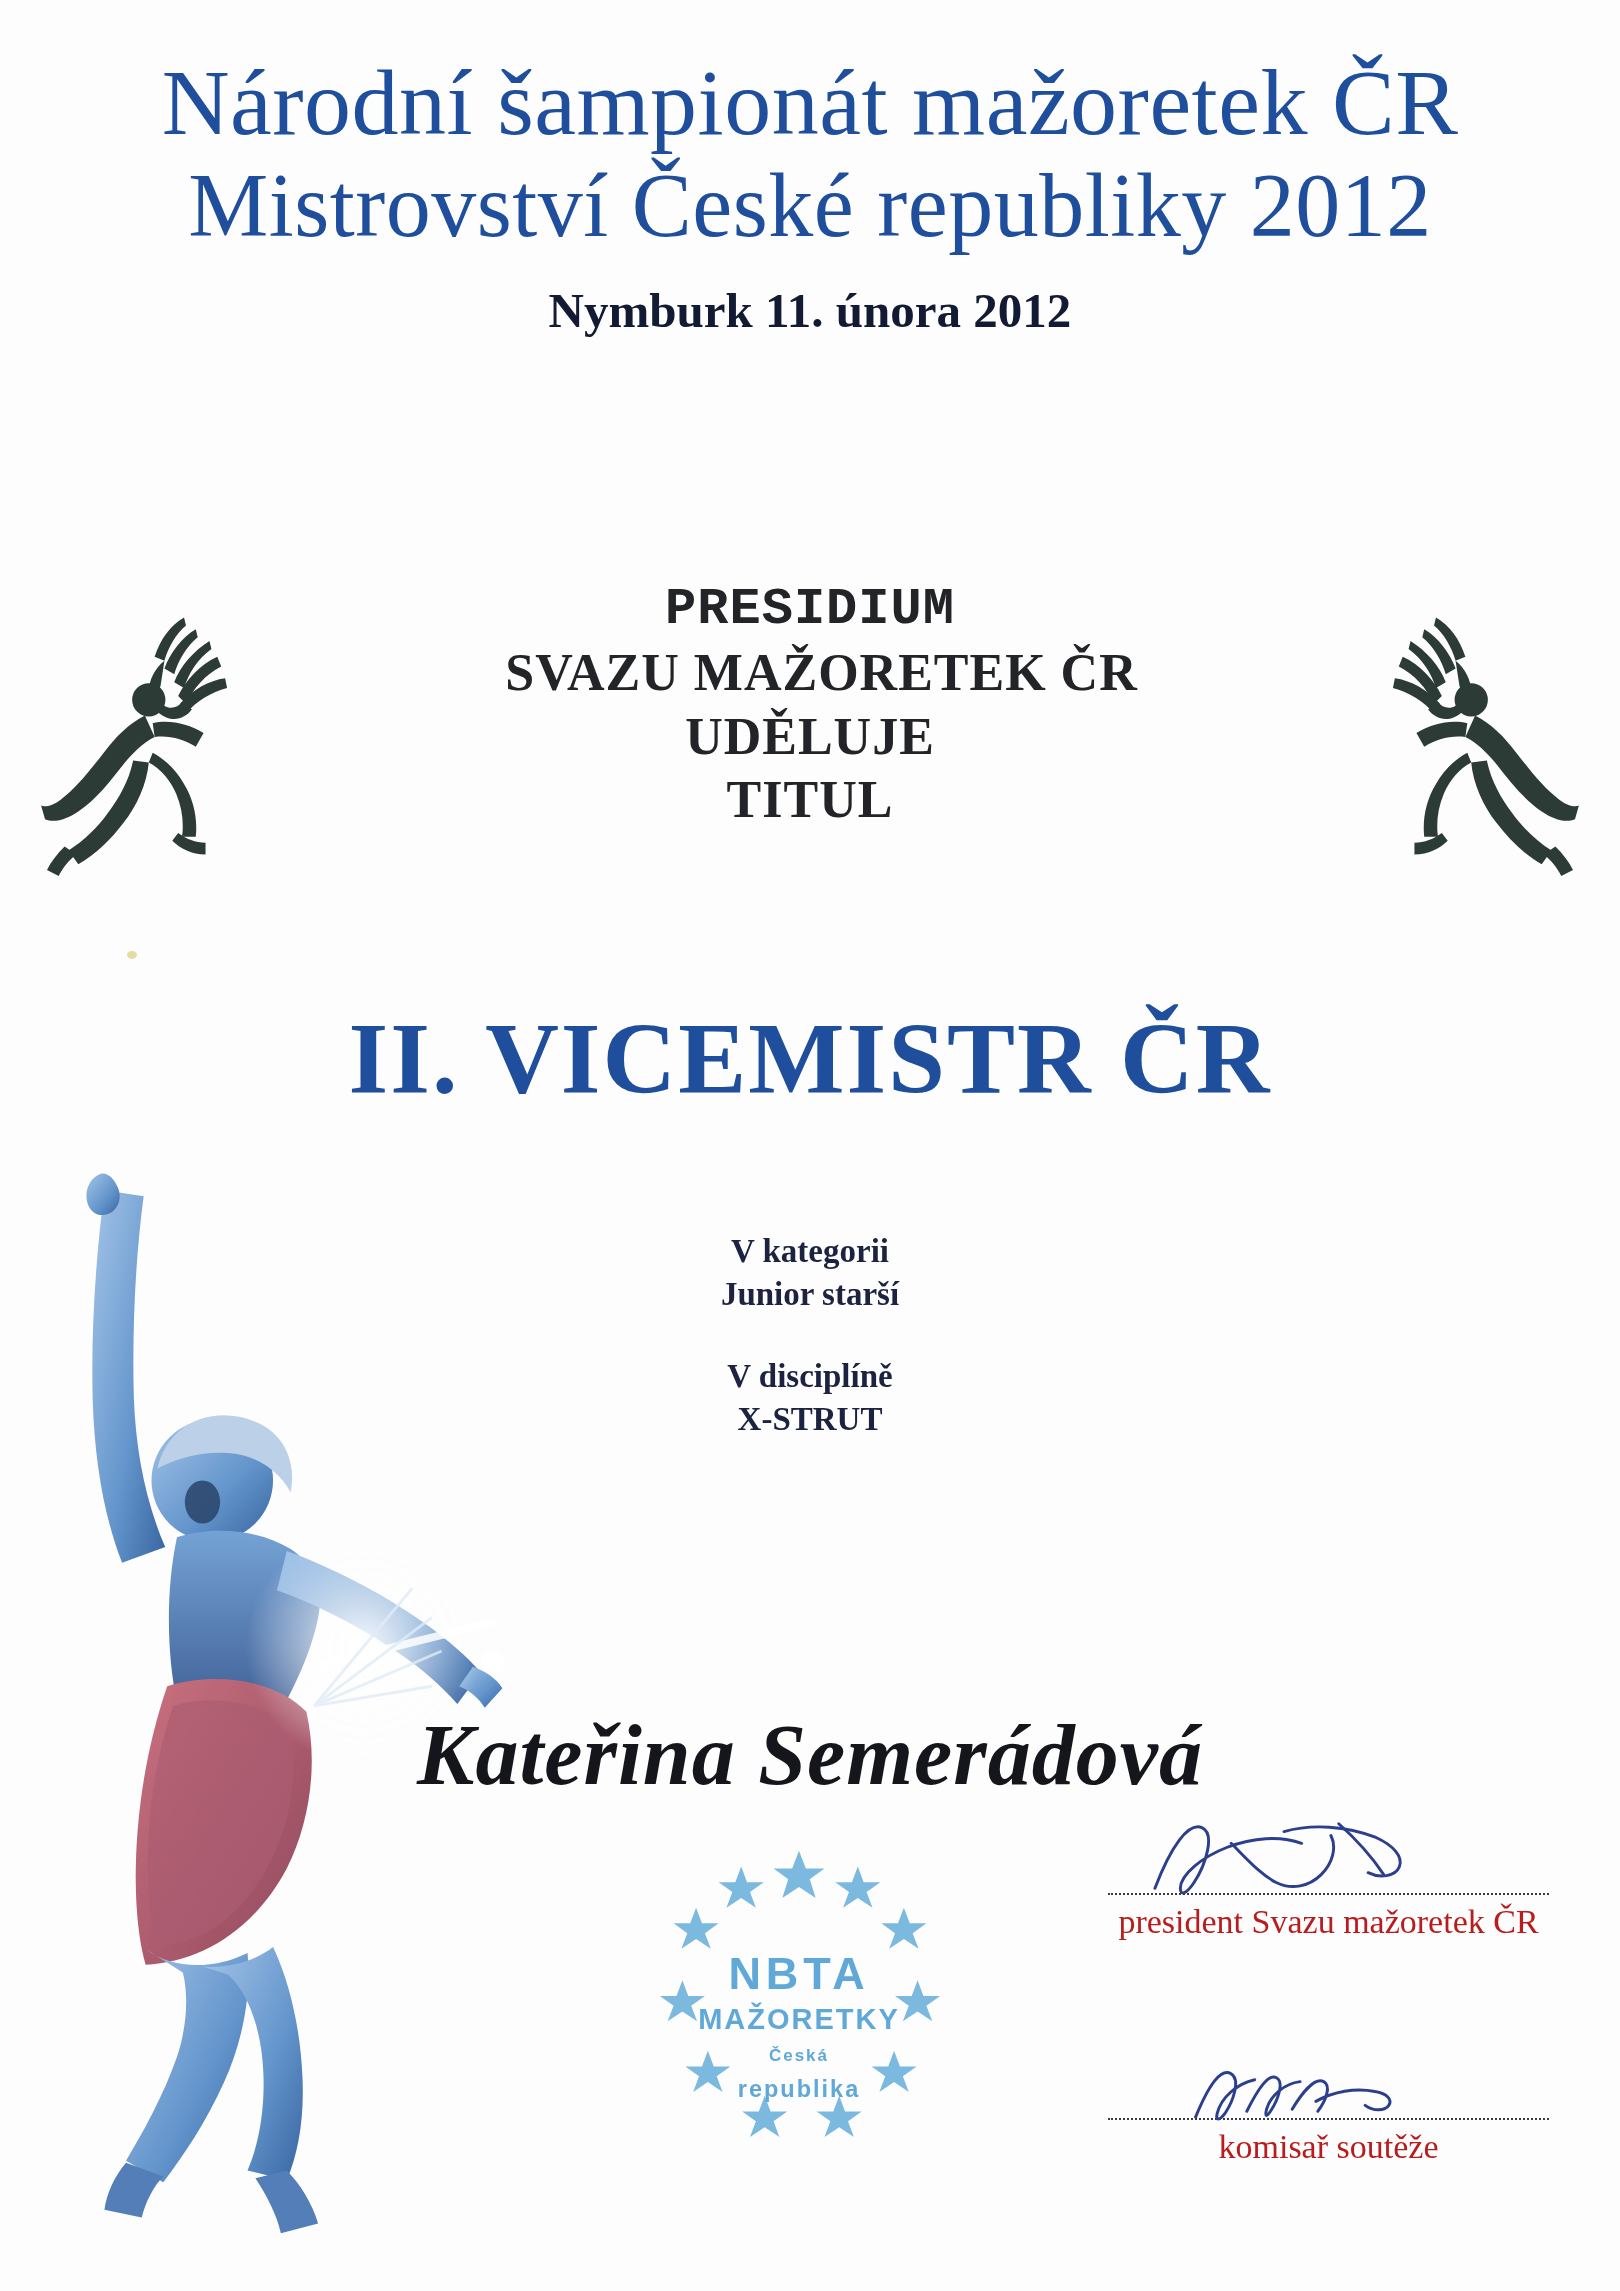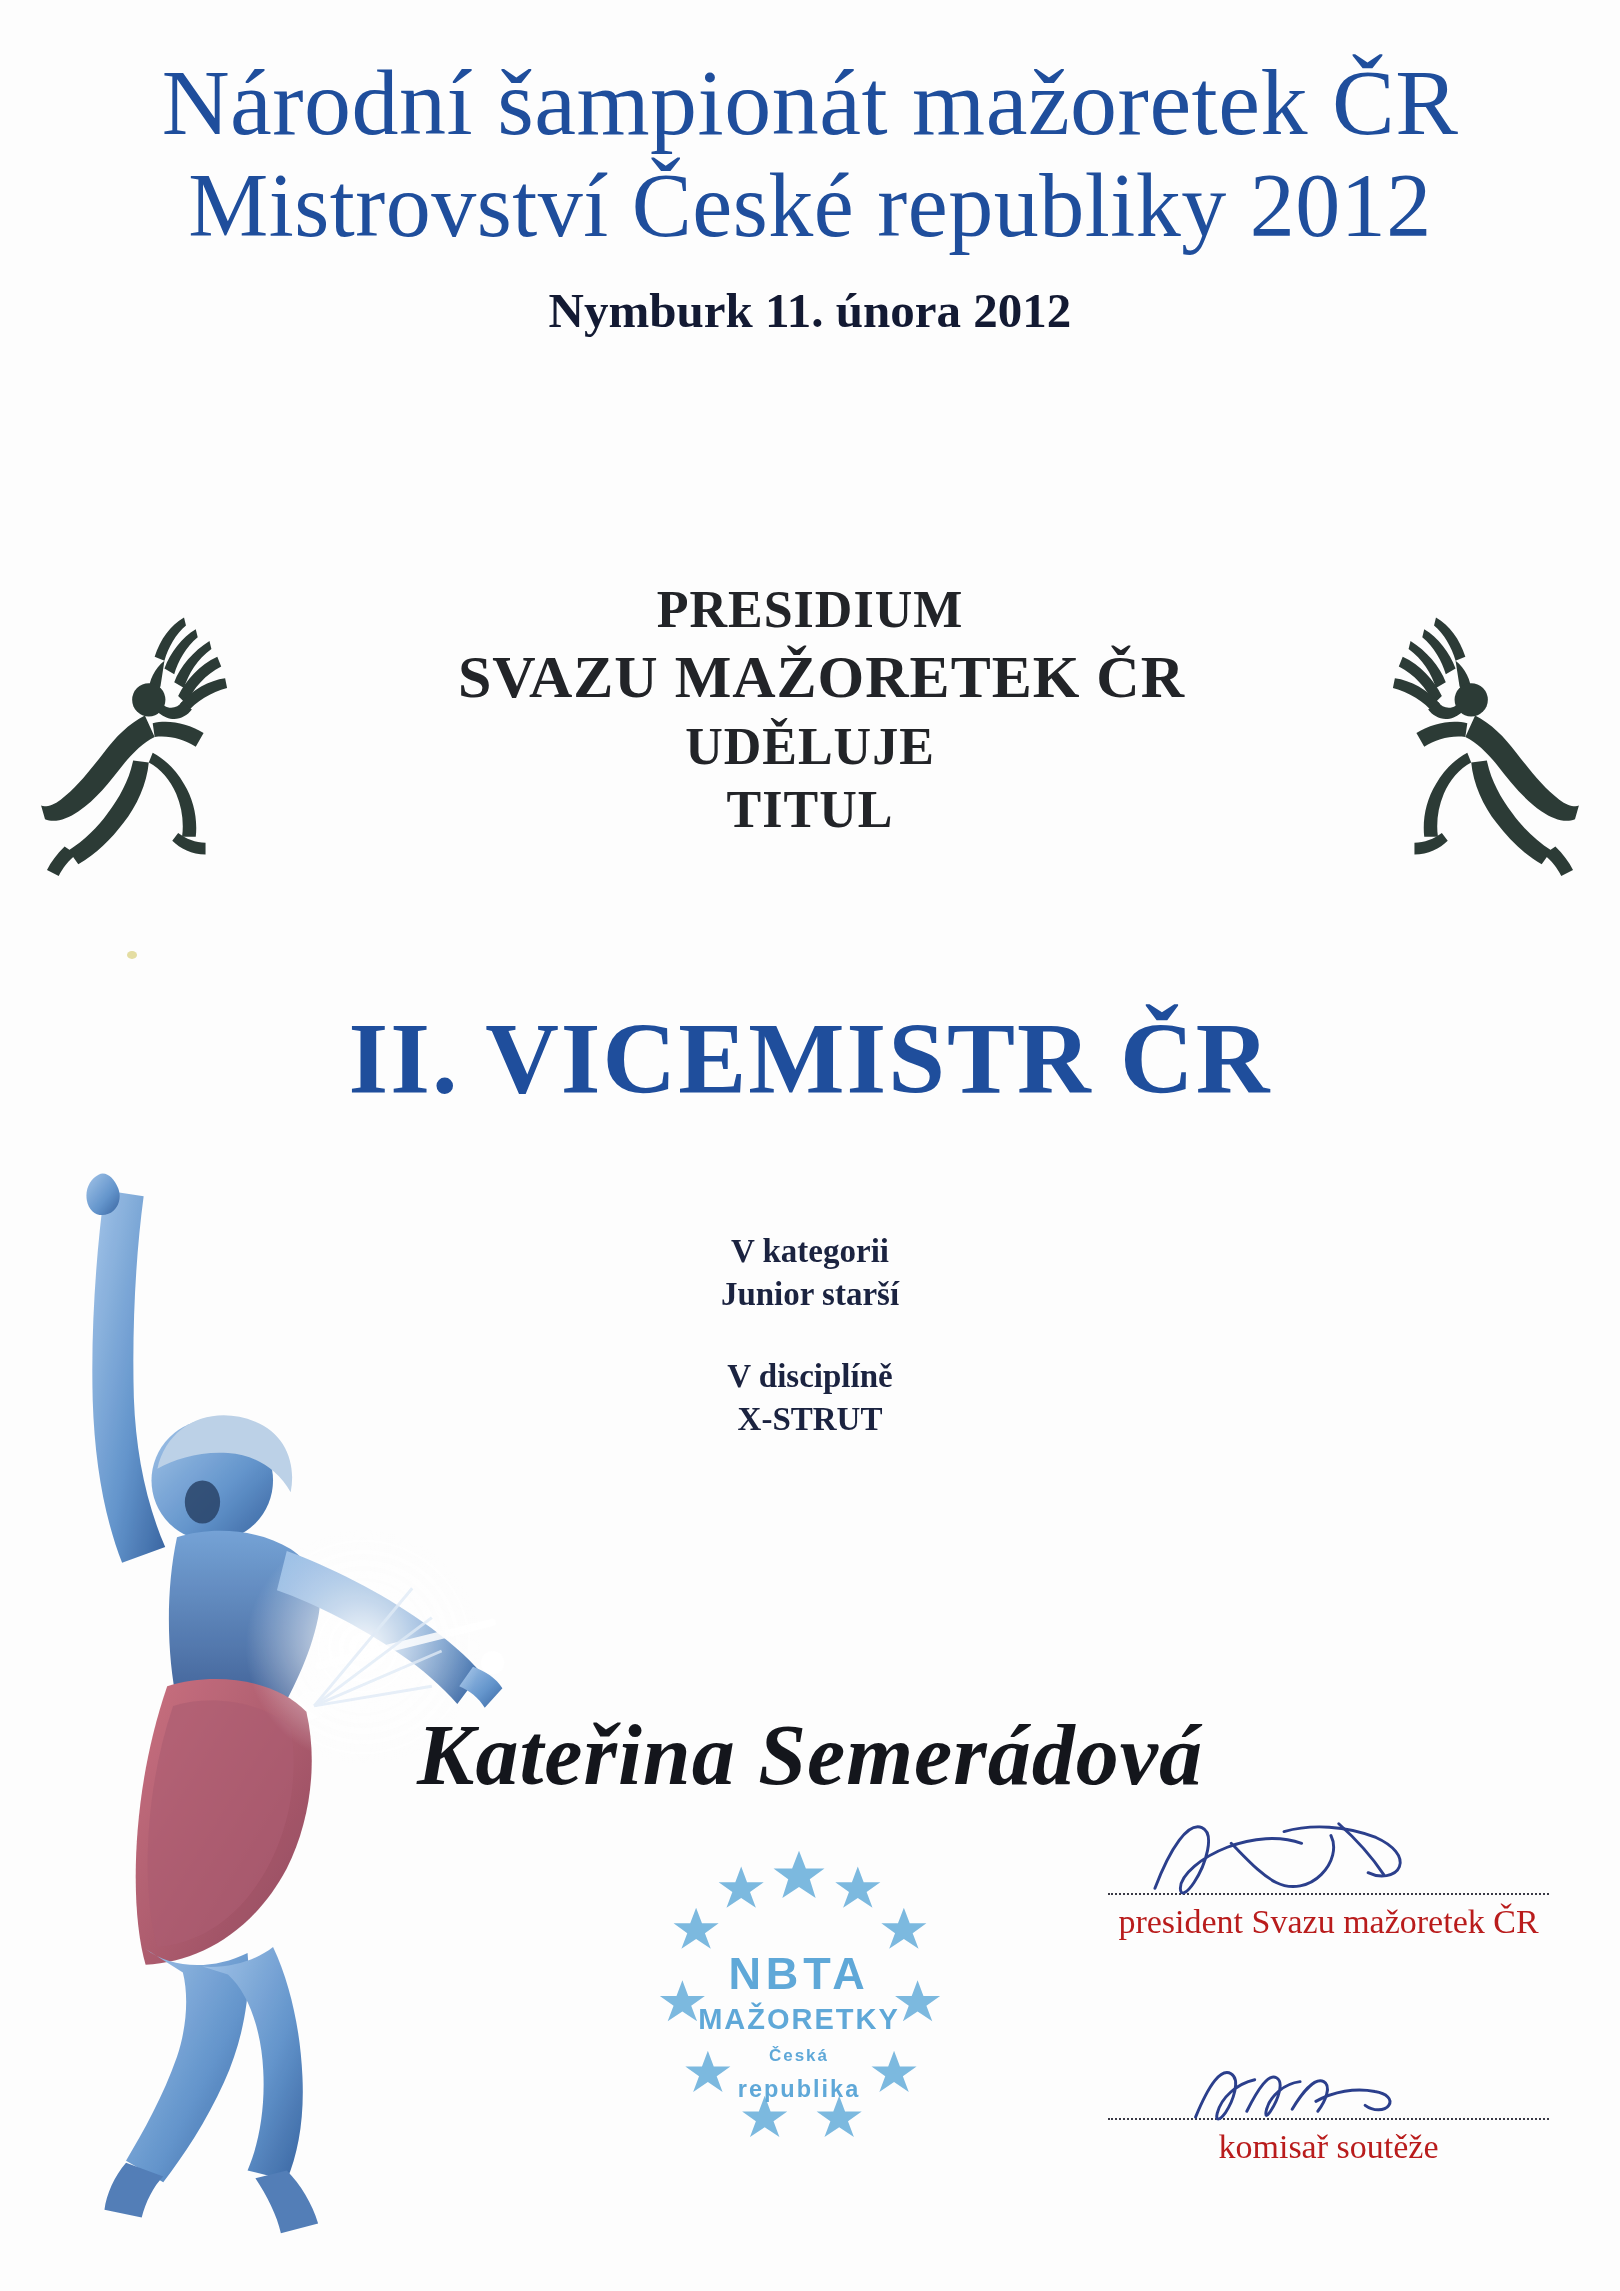--- a/index.html
+++ b/index.html
@@ -59,22 +59,22 @@
   .presidium {
     position: absolute;
     top: 578px;
     left: 0;
     width: 100%;
     text-align: center;
     color: #222428;
     font-weight: bold;
     line-height: 1.22;
   }
-  .presidium .l1 { font-size: 52px; letter-spacing: 1px; }
-  .presidium .l2 { font-size: 60px; letter-spacing: 1px; margin-left: 23px; }
+  .presidium .l1 { font-size: 52px; letter-spacing: 1px; font-family: Liberation Mono, monospace; }
+  .presidium .l2 { font-size: 52px; letter-spacing: 1px; margin-left: 23px; }
   .presidium .l3 { font-size: 52px; letter-spacing: 1px; }
   .presidium .l4 { font-size: 52px; letter-spacing: 1px; }
 
   
   .award-title {
     position: absolute;
     top: 1000px;
     left: 0;
     width: 100%;
     text-align: center;

